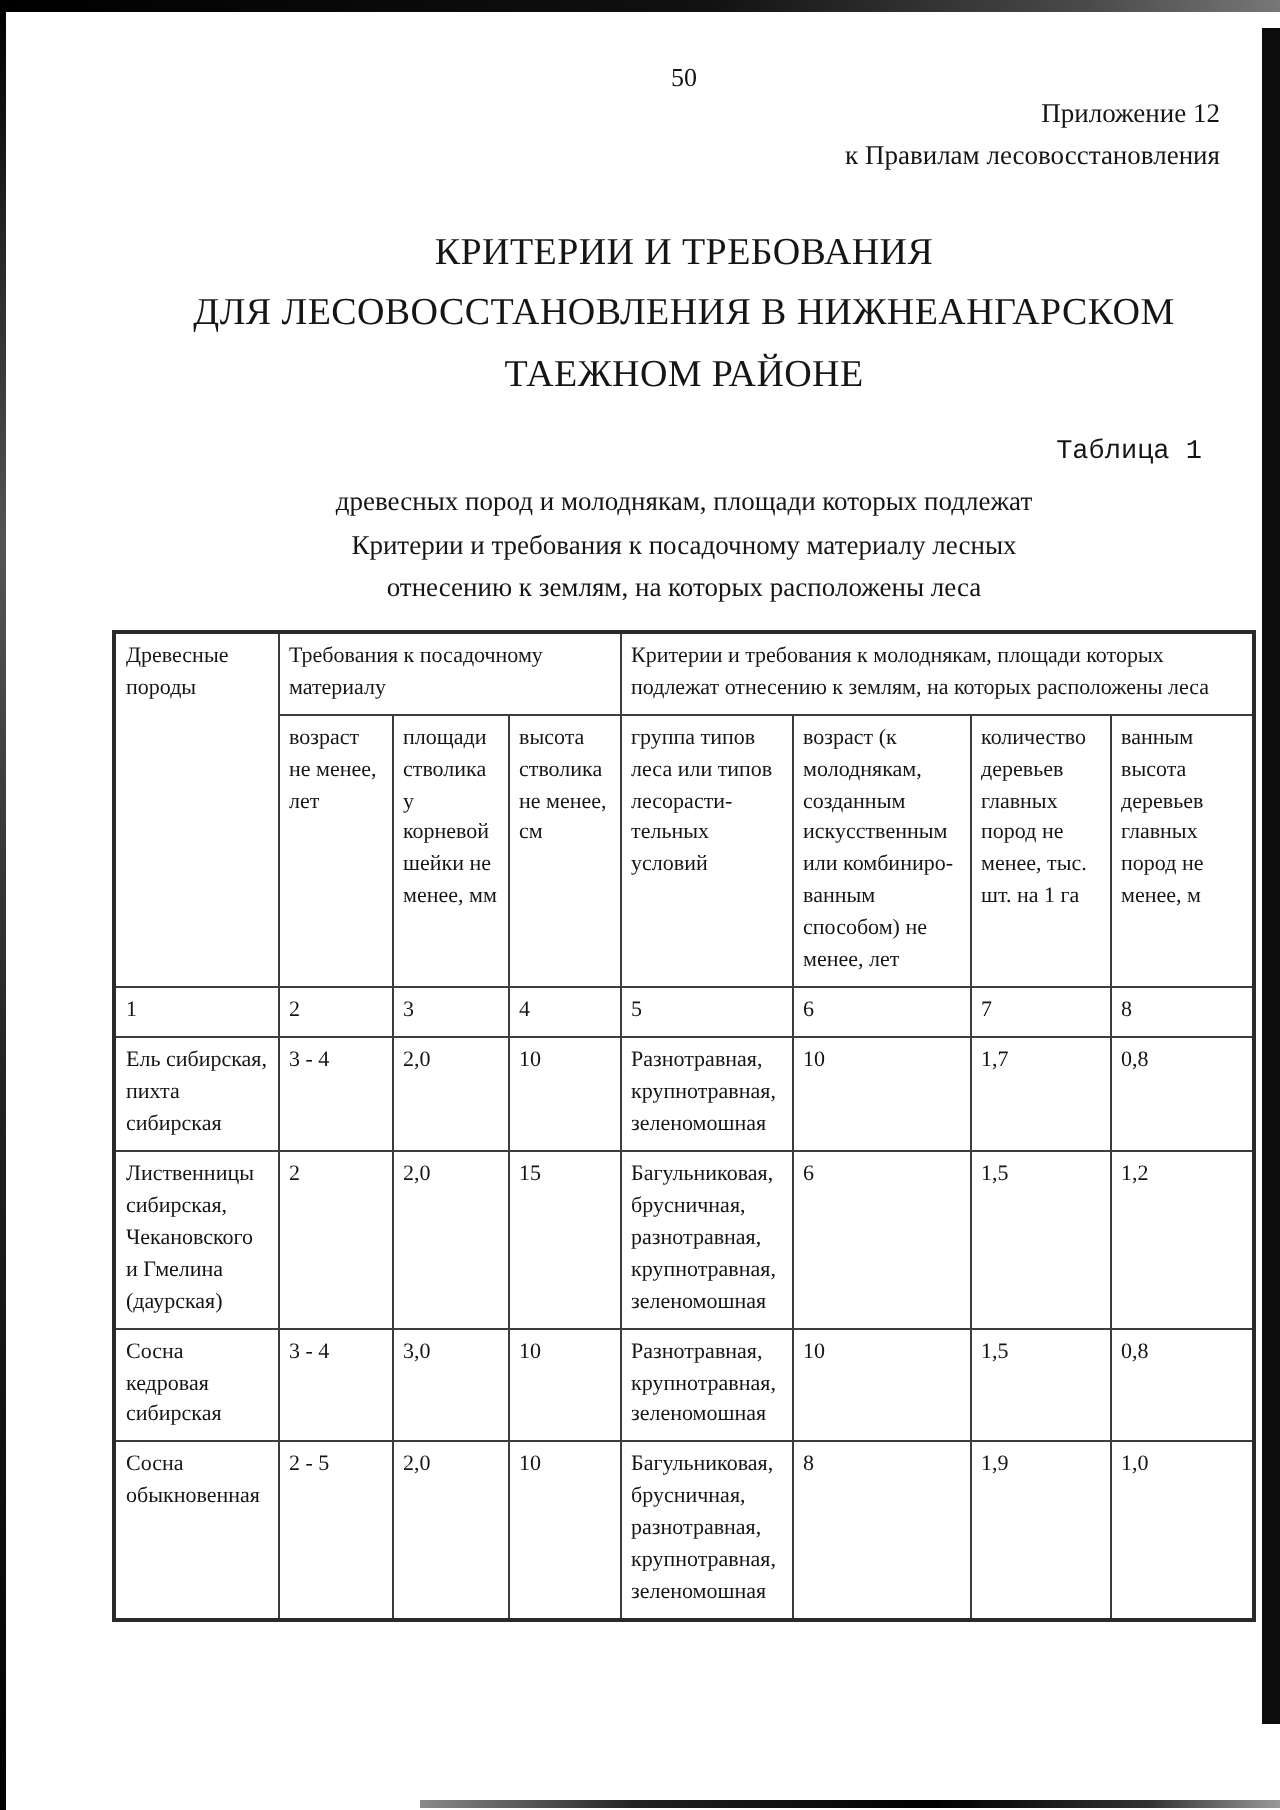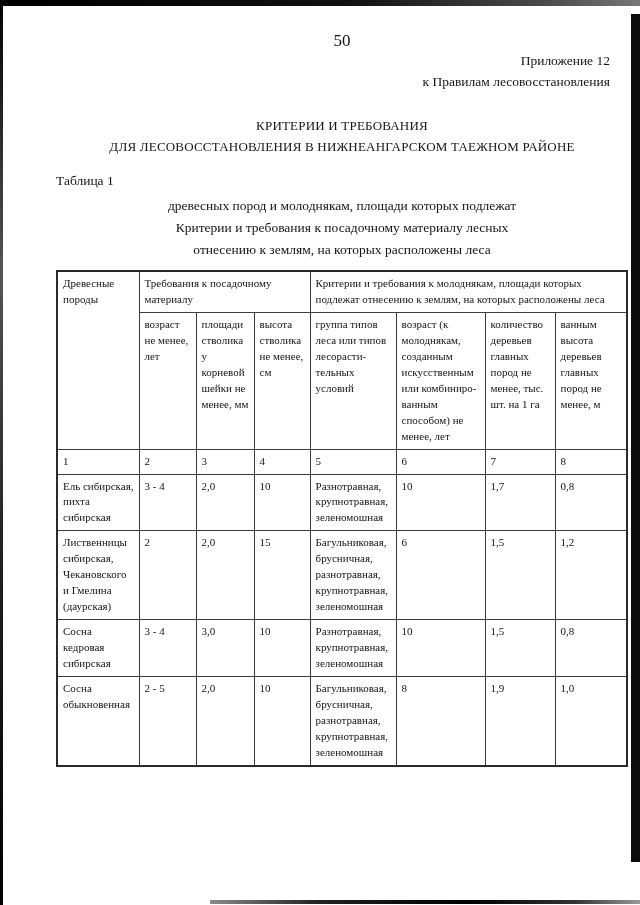--- a/index.html
+++ b/index.html
@@ -31,39 +31,41 @@
     background: linear-gradient(to right, #8a8a8a 0%, #222 25%, #000 60%, #333 85%, #999 100%);
   }
   .content {
     position: absolute;
     left: 56px; top: 0;
     width: 572px;
   }
   .page-number {
     text-align: center;
     margin-top: 31px;
-    font-size: 17px;
+    font-size: 13px;
   }
   .annex {
     text-align: right;
     margin-right: 18px;
     font-size: 13.5px;
     line-height: 1.55;
   }
   .doc-title {
     text-align: center;
     margin-top: 23px;
-    font-size: 13px;
+    font-size: 19px;
     line-height: 1.6;
     letter-spacing: 0.2px;
   }
   .table-label {
+    text-align: right;
     margin-top: 16px;
     margin-right: 27px;
     font-size: 13.5px;
+    font-family: Liberation Mono, monospace;
   }
   .table-caption {
     text-align: center;
     margin-top: 6px;
     font-size: 13.5px;
     line-height: 1.6;
   }
   table.main {
     margin-top: 10px;
     width: 570px;

